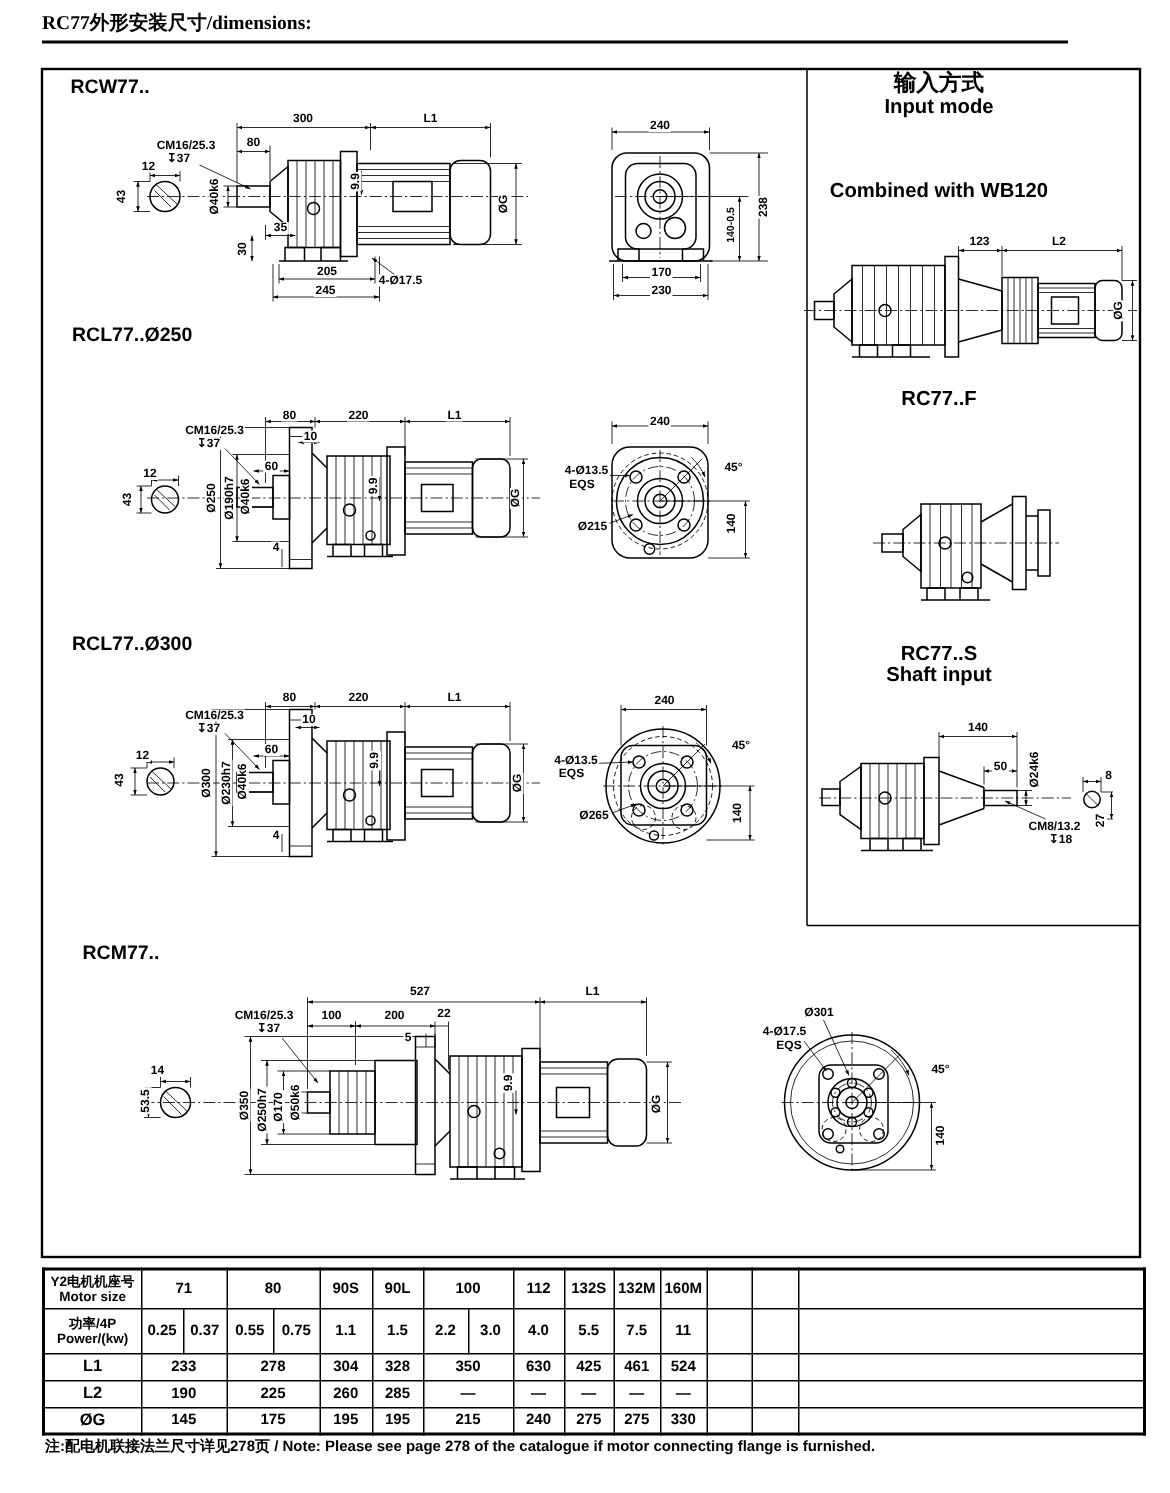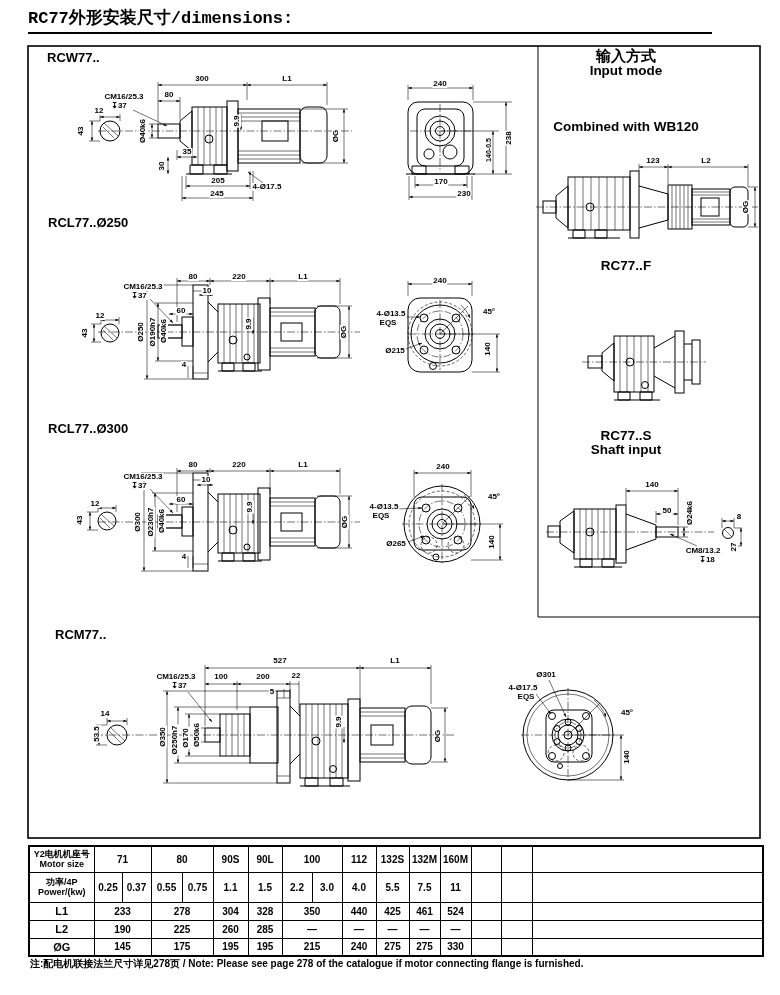--- a/index.html
+++ b/index.html
@@ -1,18 +1,18 @@
 <!DOCTYPE html>
 <html><head>
 <meta charset="utf-8">
 <style>
   html,body{margin:0;padding:0;background:#fff;}
   #page{position:relative;width:780px;height:995px;background:#fff;font-family:"Liberation Sans",sans-serif;color:#000;overflow:hidden;}
   #title-wrap{position:absolute;left:28px;top:6px;width:684px;border-bottom:2px solid #000;padding-bottom:3px;}
-  #title-wrap h1{margin:0;font-size:17px;font-weight:bold;font-family:Liberation Mono, monospace;}
+  #title-wrap h1{margin:0;font-size:13px;font-weight:bold;font-family:Liberation Serif, serif;}
   svg{position:absolute;left:0;top:0;}
   .o{fill:none;stroke:#000;stroke-width:1;}
   .t{fill:none;stroke:#000;stroke-width:.55;}
   .c{fill:none;stroke:#000;stroke-width:.55;stroke-dasharray:8 2 1.5 2;}
   .d{fill:none;stroke:#000;stroke-width:.6;stroke-dasharray:3 2;}
   .cc{fill:none;stroke:#000;stroke-width:.55;stroke-dasharray:7 2 1.5 2;}
   .dl{position:absolute;transform:translate(-50%,-50%);font:bold 8px "Liberation Sans",sans-serif;background:#fff;padding:0 1px;white-space:nowrap;line-height:1;z-index:5;}
   .vr{transform:translate(-50%,-50%) rotate(-90deg);}
   .sec{position:absolute;font:bold 13px "Liberation Sans",sans-serif;z-index:5;text-align:right;}
   .rch{position:absolute;left:538px;width:176px;text-align:center;font-weight:bold;line-height:1.05;z-index:5;}
@@ -362,21 +362,21 @@
       <div class="dl vr" style="left: 336px; top: 136px;">ØG</div>
       <div class="dl" style="left: 187px; top: 152px;">35</div>
       <div class="dl vr" style="left: 162px; top: 166px;">30</div>
       <div class="dl" style="left: 218px; top: 181px;">205</div>
       <div class="dl" style="left: 217px; top: 194px;">245</div>
       <div class="dl" style="left: 267px; top: 187px;">4-Ø17.5</div>
       <div class="dl" style="left: 440px; top: 84px;">240</div>
       <div class="dl vr" style="left: 509px; top: 138px;">238</div>
       <div class="dl vr" style="left: 488px; top: 150px; font-size: 7px;">140-0.5</div>
       <div class="dl" style="left: 441px; top: 182px;">170</div>
-      <div class="dl" style="left: 441px; top: 194px; margin-left: 23px;">230</div>
+      <div class="dl" style="left: 441px; top: 194px;">230</div>
       <div class="dl" style="left: 193px; top: 277px;">80</div>
       <div class="dl" style="left: 239px; top: 277px;">220</div>
       <div class="dl" style="left: 303px; top: 277px;">L1</div>
       <div class="dl" style="left: 143px; top: 287px;">CM16/25.3</div>
       <div class="dl" style="left: 139px; top: 296px;">↧37</div>
       <div class="dl" style="left: 207px; top: 291px;">10</div>
       <div class="dl" style="left: 100px; top: 316px;">12</div>
       <div class="dl vr" style="left: 85px; top: 333px;">43</div>
       <div class="dl vr" style="left: 141px; top: 332px;">Ø250</div>
       <div class="dl vr" style="left: 153px; top: 332px;">Ø190h7</div>
@@ -504,21 +504,21 @@
           <td></td>
           <td></td>
     </tr>
     <tr style="height:18px">
       <td class="rl">L1</td>
       <td colspan="2">233</td>
       <td colspan="2">278</td>
       <td>304</td>
       <td>328</td>
       <td colspan="2">350</td>
-      <td>440</td>
+      <td>630</td>
       <td>425</td>
       <td>461</td>
       <td>524</td>
       <td></td>
           <td></td>
           <td></td>
     </tr>
     <tr style="height:18px">
       <td class="rl">L2</td>
       <td colspan="2">190</td>

